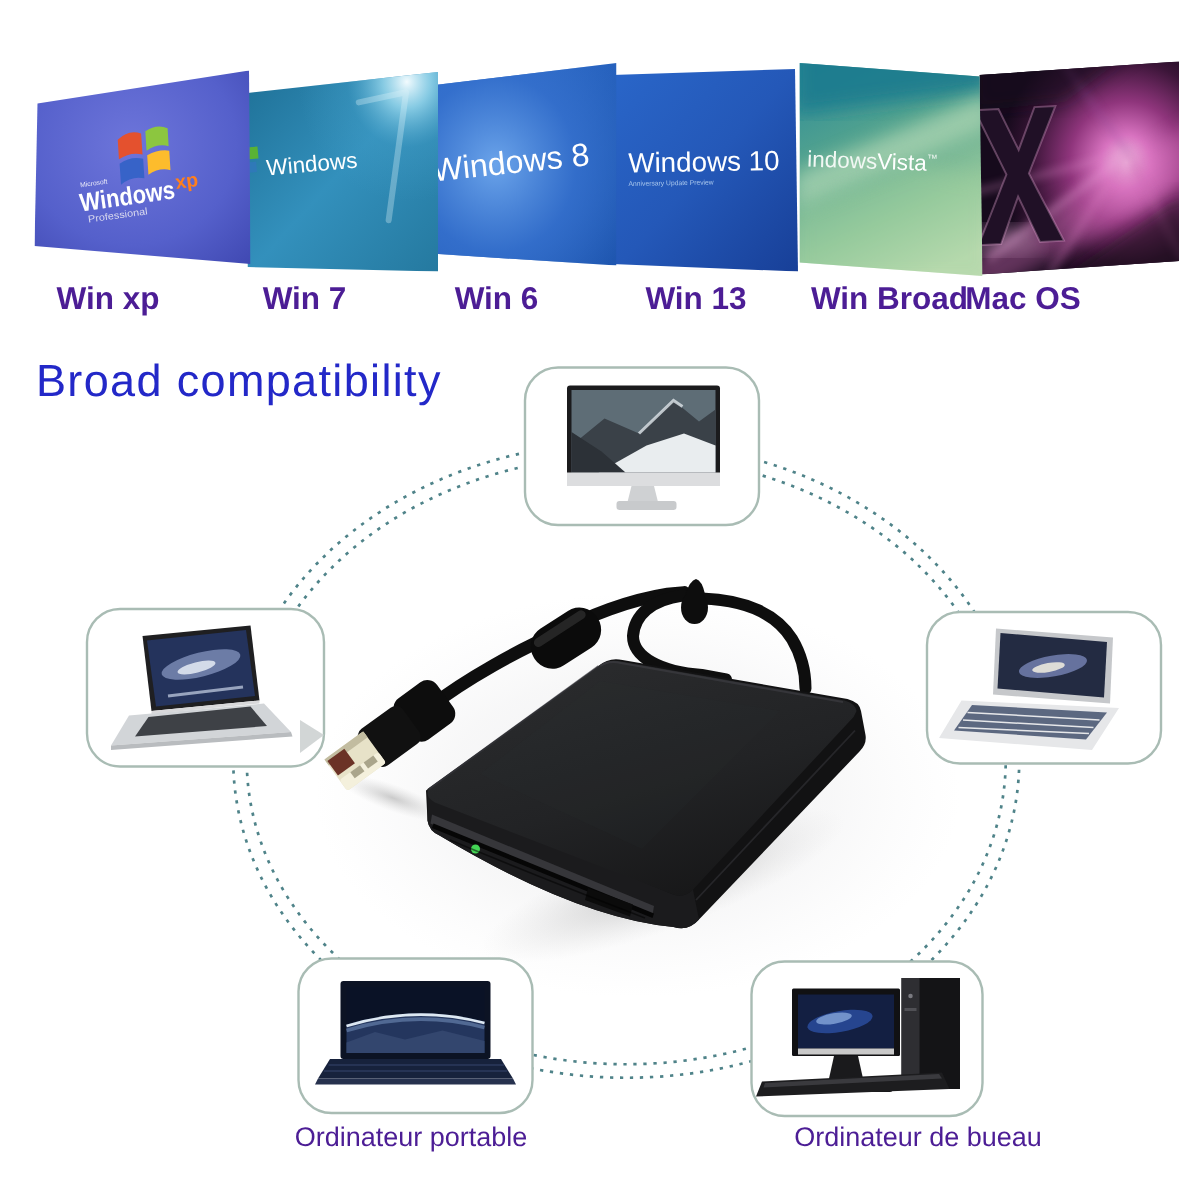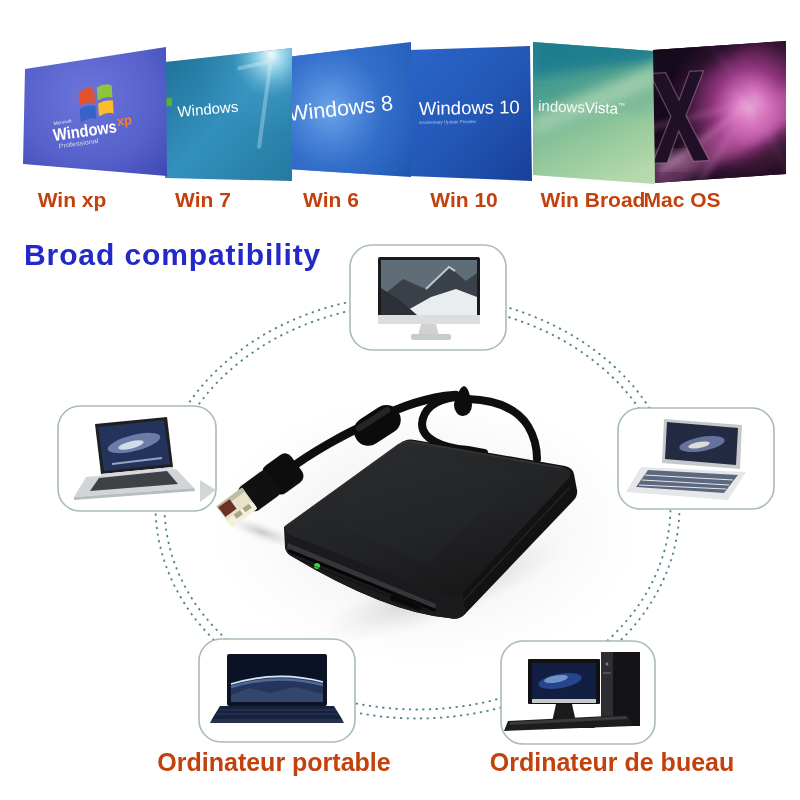--- a/index.html
+++ b/index.html
@@ -1,21 +1,21 @@
 <!DOCTYPE html>
 <html><head>
 <meta charset="utf-8">
 <style>
 html,body{margin:0;padding:0;background:#fff;}
 #stage{position:relative;width:800px;height:800px;background:#fff;overflow:hidden;
   font-family:"Liberation Sans",sans-serif;}
-.lbl{position:absolute;color:#c2410c;font-weight:700;white-space:nowrap;transform:translateX(-50%);}
+.lbl{position:absolute;color:#4c1d95;font-weight:700;white-space:nowrap;transform:translateX(-50%);}
 .oslbl{font-size:21px;top:188px;font-weight:700;}
-.botlbl{font-size:25px;top:748px;font-weight:700;}
-#heading{position:absolute;left:24px;top:238px;font-size:30px;font-weight:700;color:#2328c8;letter-spacing:0.9px;}
+.botlbl{font-size:18px;top:748px;font-weight:400;}
+#heading{position:absolute;left:24px;top:238px;font-size:30px;font-weight:400;color:#2328c8;letter-spacing:0.9px;}
 </style>
 </head>
 <body>
 <div id="stage">
 <svg width="800" height="800" viewBox="0 0 800 800" style="position:absolute;left:0;top:0">
 <defs>
 
 <radialGradient id="gxp" cx="0.45" cy="0.4" r="0.85">
  <stop offset="0" stop-color="#6d75da"></stop>
           <stop offset="0.55" stop-color="#5560cb"></stop>
@@ -299,19 +299,19 @@
 <path d="M288 543 L436 604 L435 610 L287 549 Z" fill="#36363a"></path>
 <path d="M289 549 L436 609 L435 612 L288 552 Z" fill="#060606"></path>
 <circle cx="317" cy="566" r="3" fill="#43d454"></circle>
 <path d="M392 592 L422 603 L420 611 L390 600 Z" fill="#0b0b0b"></path>
 <path d="M300 560 Q360 585 430 612" fill="none" stroke="#000000" stroke-width="1" opacity="0.5"></path>
 </svg>
 
 <div class="lbl oslbl" style="left:72px">Win xp</div>
 <div class="lbl oslbl" style="left:203px">Win 7</div>
 <div class="lbl oslbl" style="left:331px">Win 6</div>
-<div class="lbl oslbl" style="left:464px">Win 10</div>
+<div class="lbl oslbl" style="left:464px">Win 13</div>
 <div class="lbl oslbl" style="left:593px">Win Broad</div>
 <div class="lbl oslbl" style="left:682px">Mac OS</div>
 <div id="heading">Broad compatibility</div>
 <div class="lbl botlbl" style="left:274px">Ordinateur portable</div>
 <div class="lbl botlbl" style="left:612px">Ordinateur de bueau</div>
 </div>
 
 </body></html>

